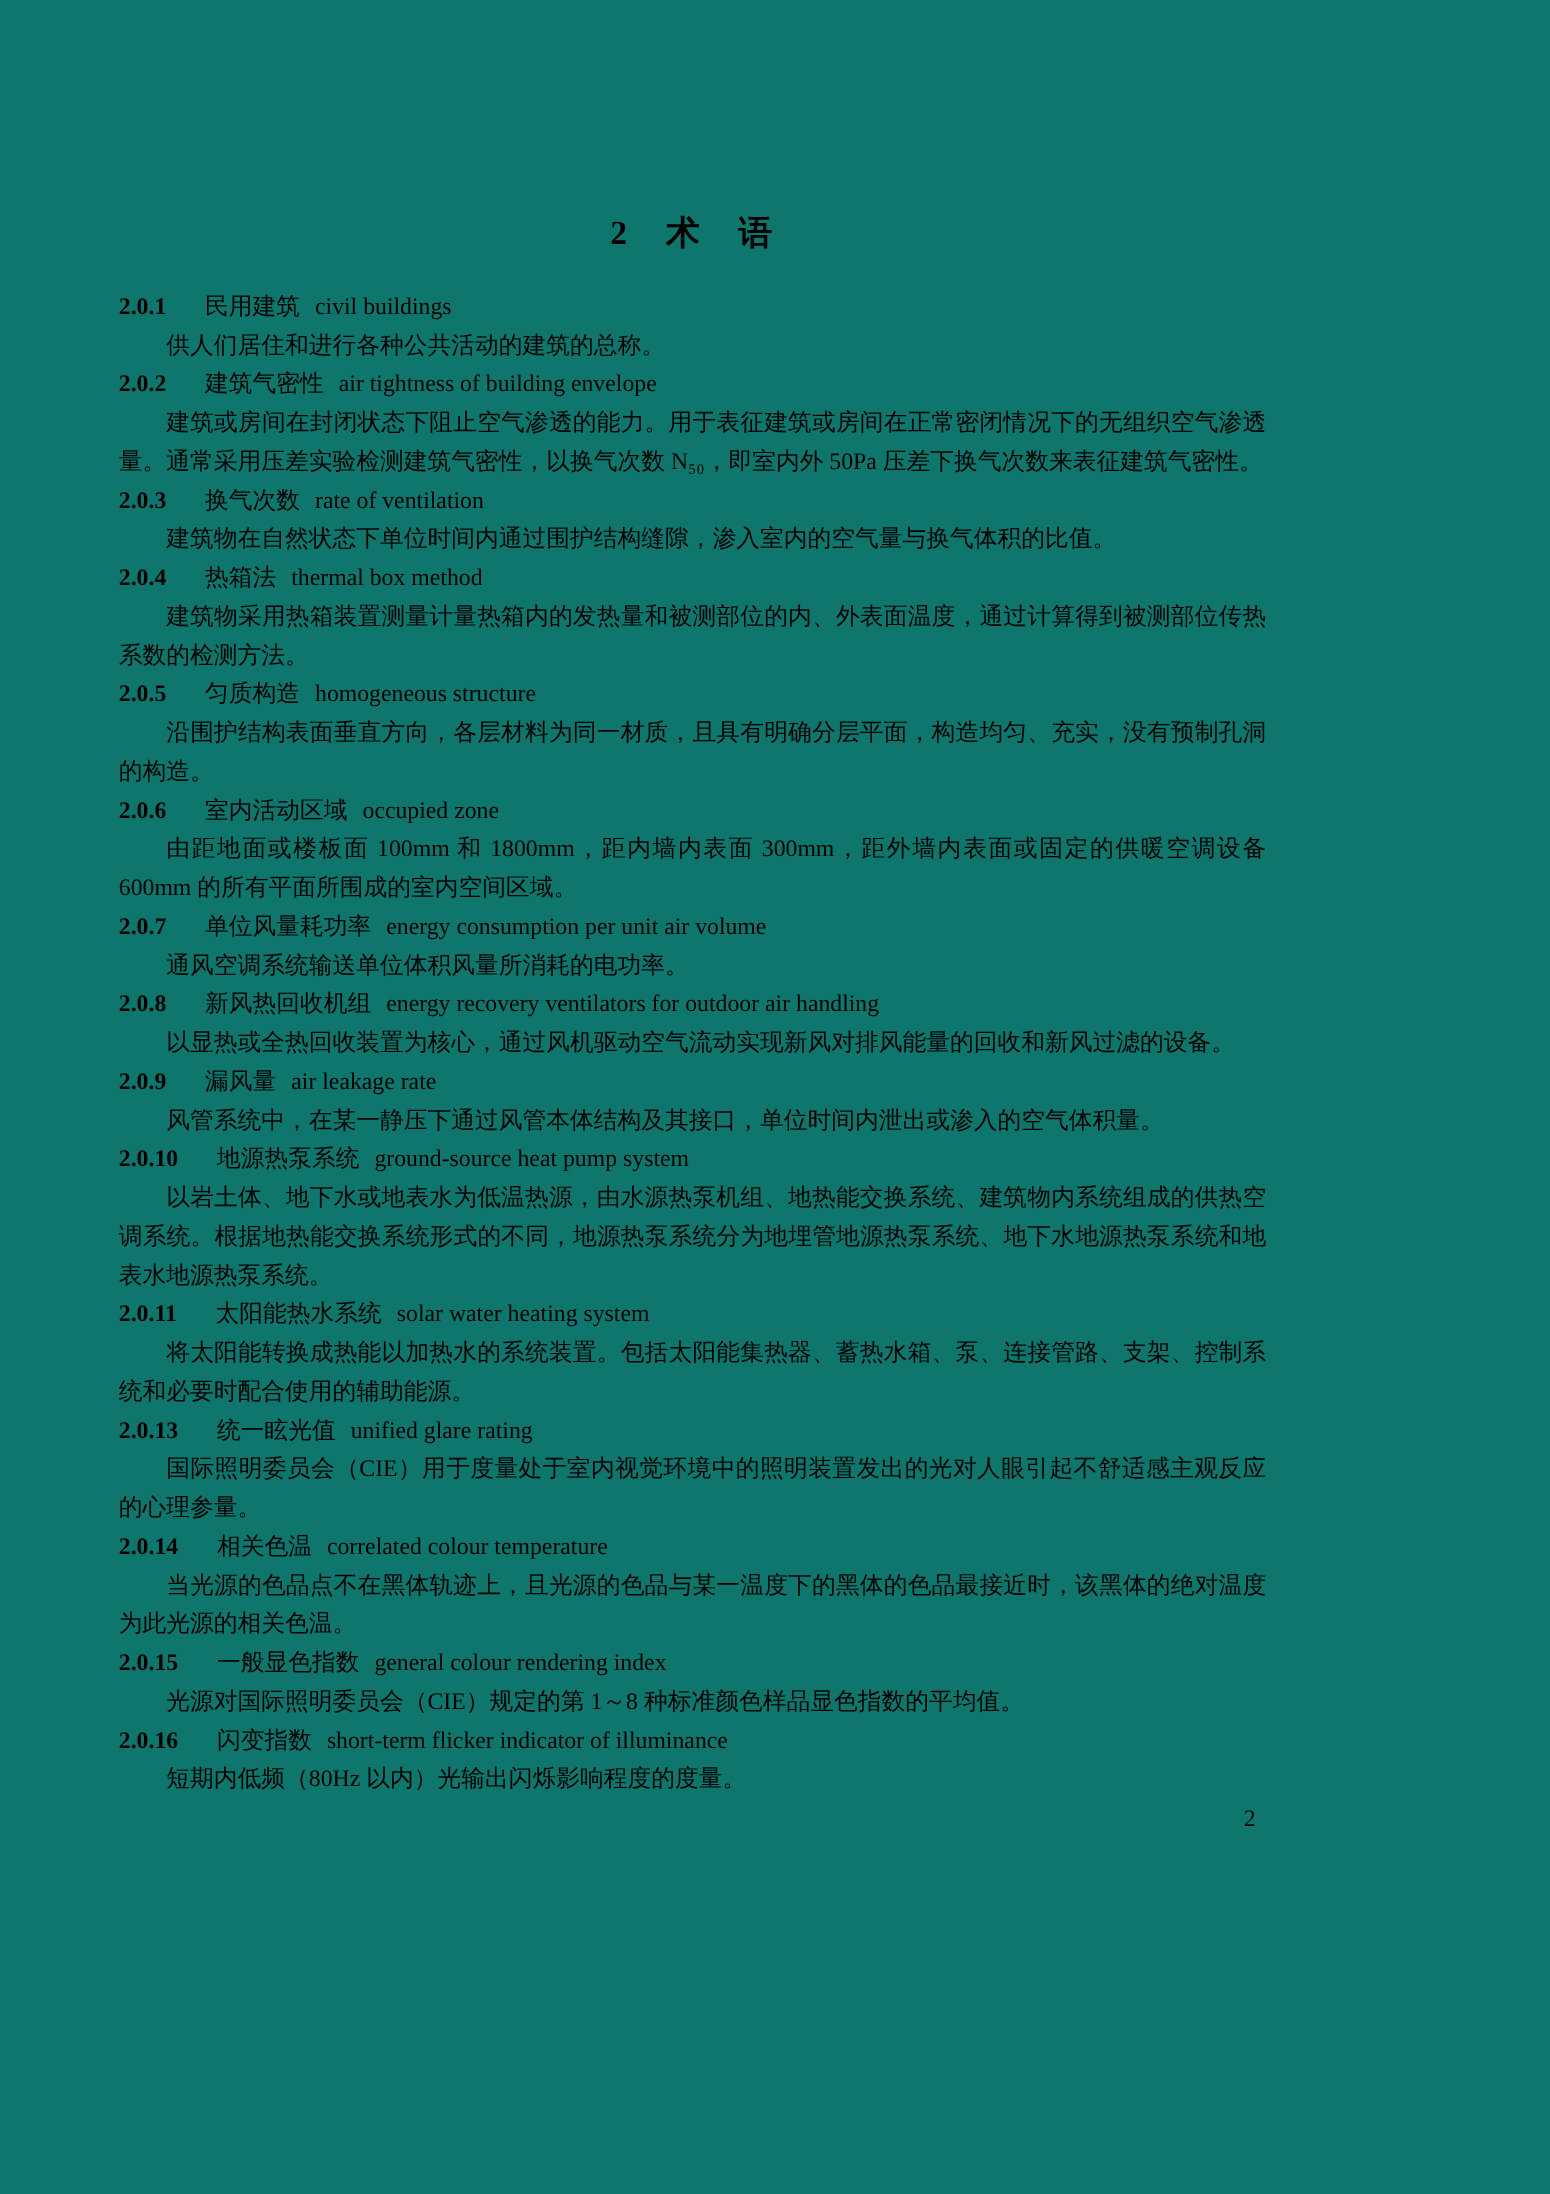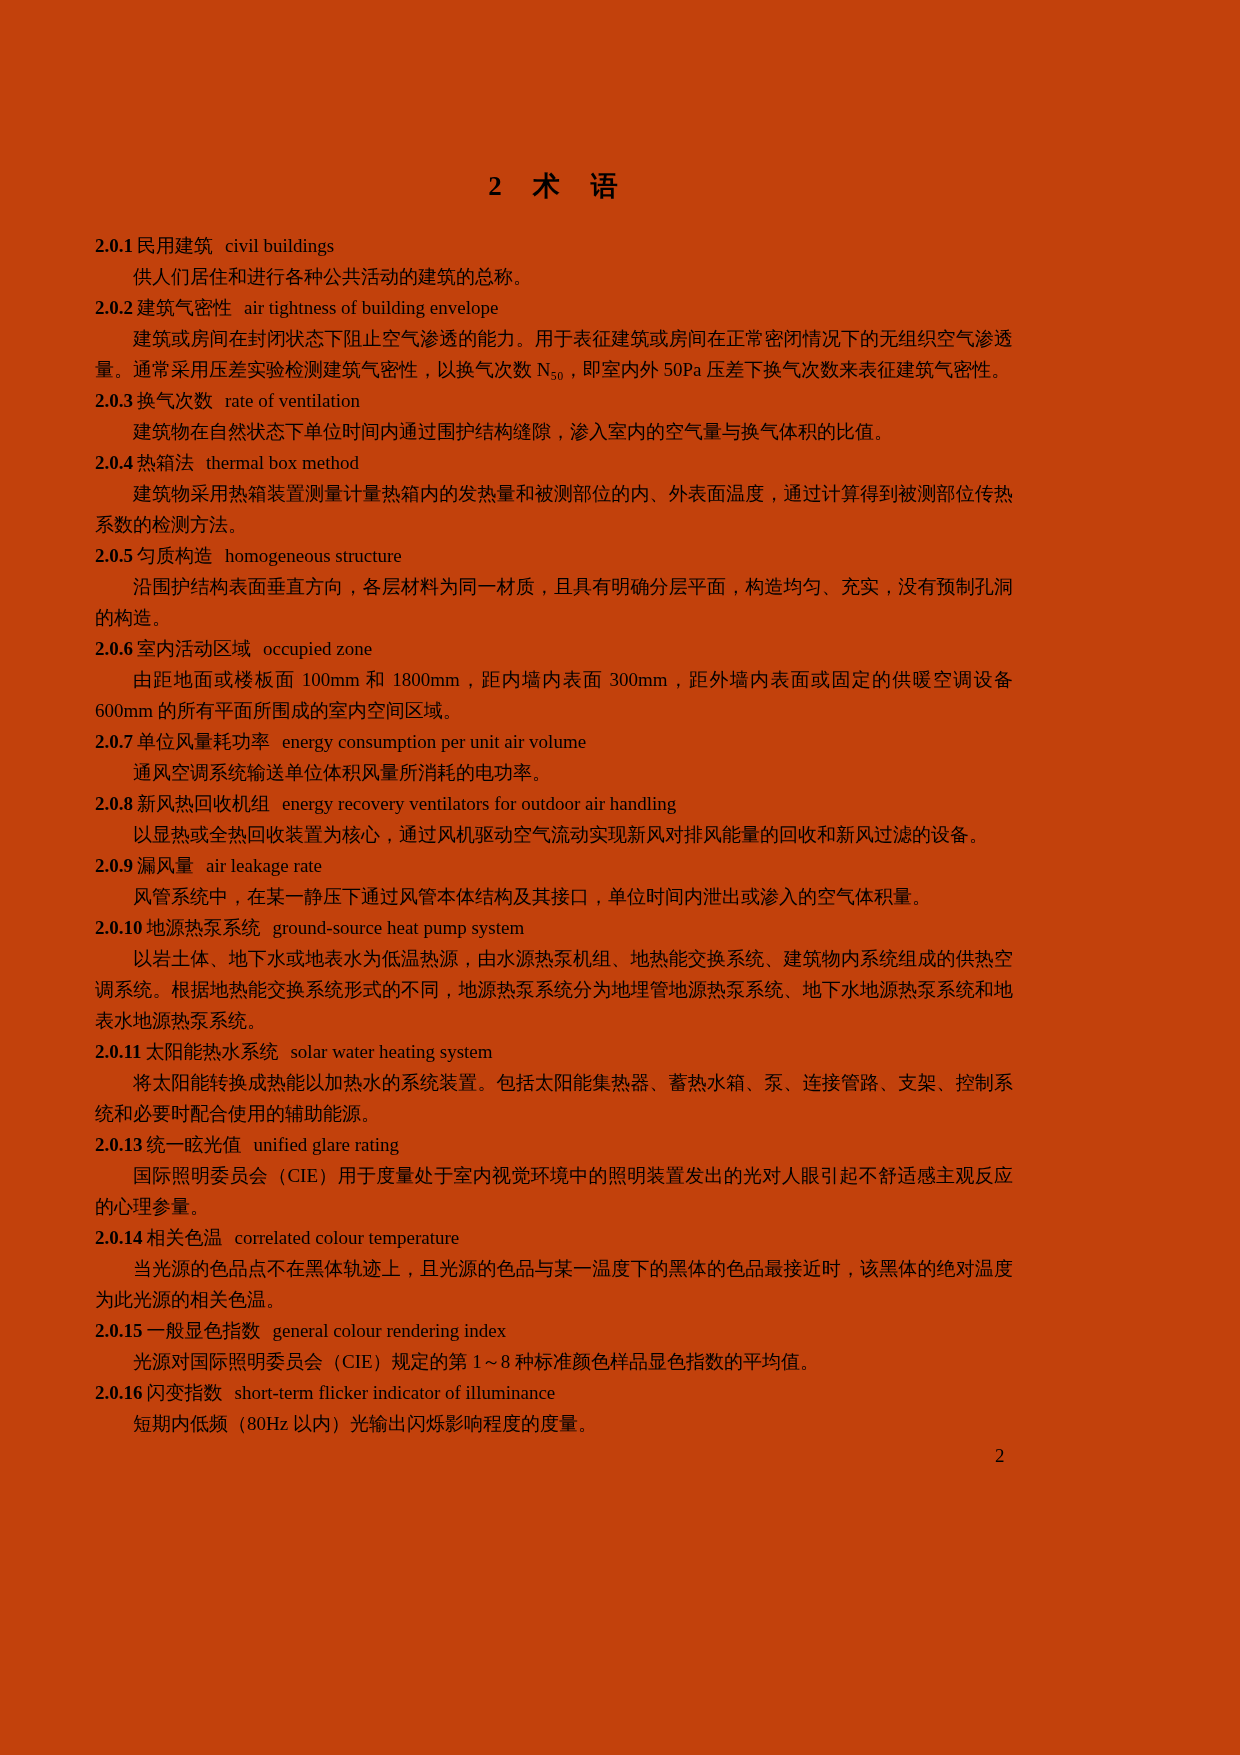--- a/index.html
+++ b/index.html
@@ -5,21 +5,21 @@
   html, body {
     margin: 0;
     padding: 0;
     background: #ffffff;
   }
   .page {
     position: relative;
     width: 1240px;
     height: 1755px;
     box-sizing: border-box;
-    background: #c2410c;
+    background: #0f766e;
     color: #000000;
     font-family: "Liberation Serif", "DejaVu Serif", serif;
     font-size: 19px;
     line-height: 31px;
     padding: 168px 227px 0 95px;
     overflow: hidden;
   }
   .doc-title {
     font-size: 27px;
     font-weight: bold;
@@ -32,21 +32,21 @@
     margin: 0;
   }
   .term-head {
     margin: 0;
   }
   .term-num {
     font-weight: bold;
     margin-top: 30px;
   }
   .term-cn {
-    margin-left: 4px;
+    margin-left: 31px;
     font-family: Liberation Serif, serif;
   }
   .term-en {
     margin-left: 12px;
   }
   .term-def {
     margin: 0;
     text-indent: 2em;
     text-align: justify;
   }

